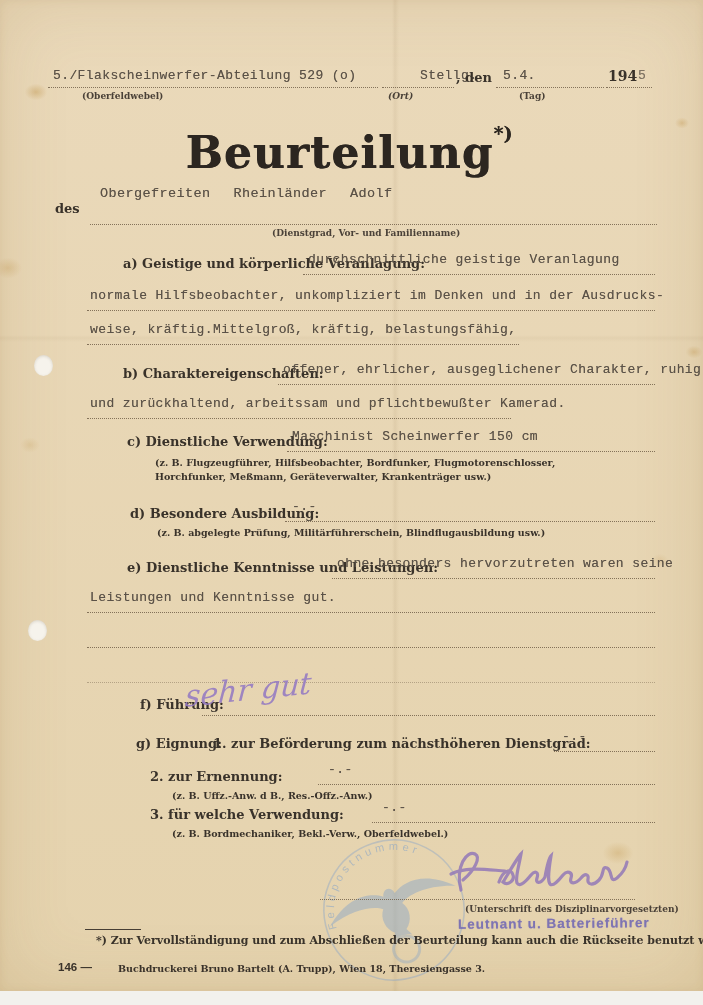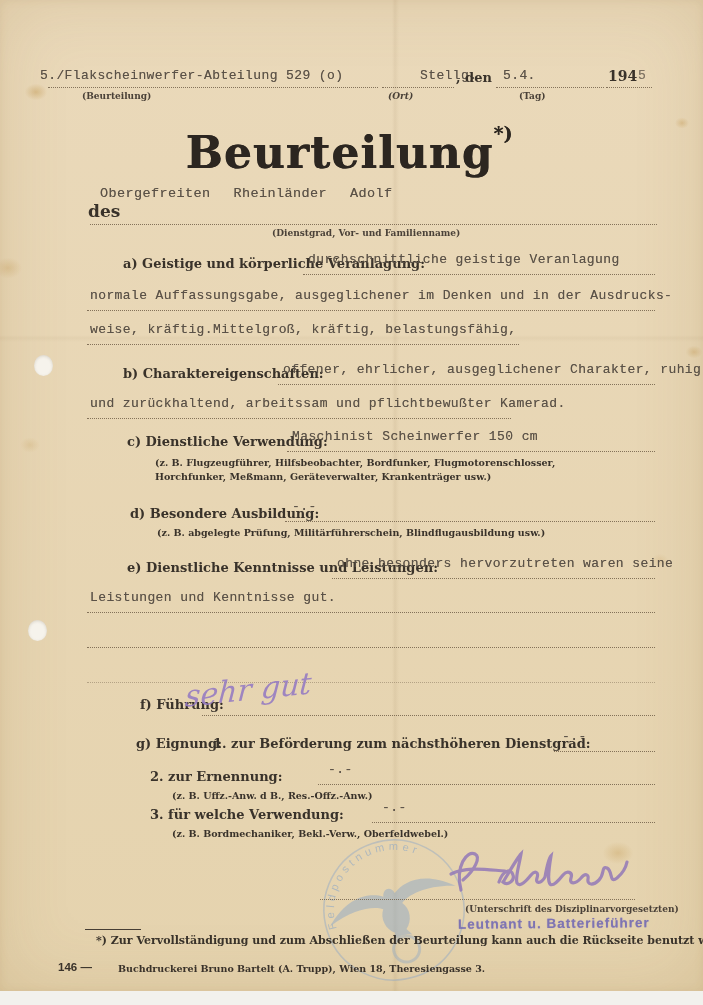--- a/index.html
+++ b/index.html
@@ -47,48 +47,48 @@
     font-size:11.5px;color:#39322a;}
 </style>
 </head>
 <body>
 
 <div class="paper">
 
   <div class="hole" style="left:34px;top:355px;"></div>
   <div class="hole" style="left:28px;top:620px;"></div>
 
-  <span class="typed" style="left:40px;top:68px;">5./Flakscheinwerfer-Abteilung 529 (o)</span>
+  <span class="typed" style="left:53px;top:68px;">5./Flakscheinwerfer-Abteilung 529 (o)</span>
   <div class="rule" style="left:48px;top:87px;width:330px;"></div>
-  <span class="printed cap" style="left:82px;top:91px;">(Beurteilung)</span>
+  <span class="printed cap" style="left:82px;top:91px;">(Oberfeldwebel)</span>
 
   <span class="typed" style="left:388px;top:68px;margin-left:32px;">Stellg.</span>
   <div class="rule" style="left:382px;top:87px;width:72px;"></div>
   <span class="printed cap" style="left:388px;top:91px;font-style:italic;">(Ort)</span>
 
   <span class="printed" style="left:456px;top:70px;">, den</span>
   <span class="typed" style="left:503px;top:68px;">5.4.</span>
   <div class="rule" style="left:496px;top:87px;width:108px;"></div>
   <span class="printed cap" style="left:519px;top:91px;">(Tag)</span>
 
   <span class="printed" style="left:608px;top:68px;font-size:14px;">194</span>
   <span class="typed" style="left:638px;top:68px;opacity:.75;">5</span>
   <div class="rule" style="left:606px;top:87px;width:46px;"></div>
 
   <div class="title"><span>Beurteilung</span><sup>*)</sup></div>
 
-  <span class="printed" style="left:55px;top:201px;font-size:17px;margin-left:33px;">des</span>
+  <span class="printed" style="left:55px;top:201px;font-size:13px;">des</span>
   <span class="typed" style="left:100px;top:186px;font-size:13.5px;word-spacing:3px;">Obergefreiten  Rheinländer  Adolf</span>
   <div class="rule" style="left:90px;top:224px;width:567px;"></div>
   <span class="printed cap" style="left:272px;top:228px;">(Dienstgrad, Vor- und Familienname)</span>
 
   <span class="printed" style="left:123px;top:256px;">a) Geistige und körperliche Veranlagung:</span>
   <span class="typed" style="left:308px;top:252px;">durchschnittliche geistige Veranlagung</span>
   <div class="rule" style="left:303px;top:274px;width:352px;"></div>
-  <span class="typed" style="left:90px;top:288px;">normale Auffassungsgabe, ausgeglichener im Denken und in der Ausdrucks-</span>
+  <span class="typed" style="left:90px;top:288px;">normale Hilfsbeobachter, unkompliziert im Denken und in der Ausdrucks-</span>
   <div class="rule" style="left:87px;top:310px;width:568px;"></div>
   <span class="typed" style="left:90px;top:322px;">weise, kräftig.Mittelgroß, kräftig, belastungsfähig,</span>
   <div class="rule" style="left:87px;top:344px;width:432px;"></div>
 
   <span class="printed" style="left:123px;top:366px;">b) Charaktereigenschaften:</span>
   <span class="typed" style="left:283px;top:362px;">offener, ehrlicher, ausgeglichener Charakter, ruhig</span>
   <div class="rule" style="left:278px;top:384px;width:377px;"></div>
   <span class="typed" style="left:90px;top:396px;">und zurückhaltend, arbeitssam und pflichtbewußter Kamerad.</span>
   <div class="rule" style="left:87px;top:418px;width:424px;"></div>
 

